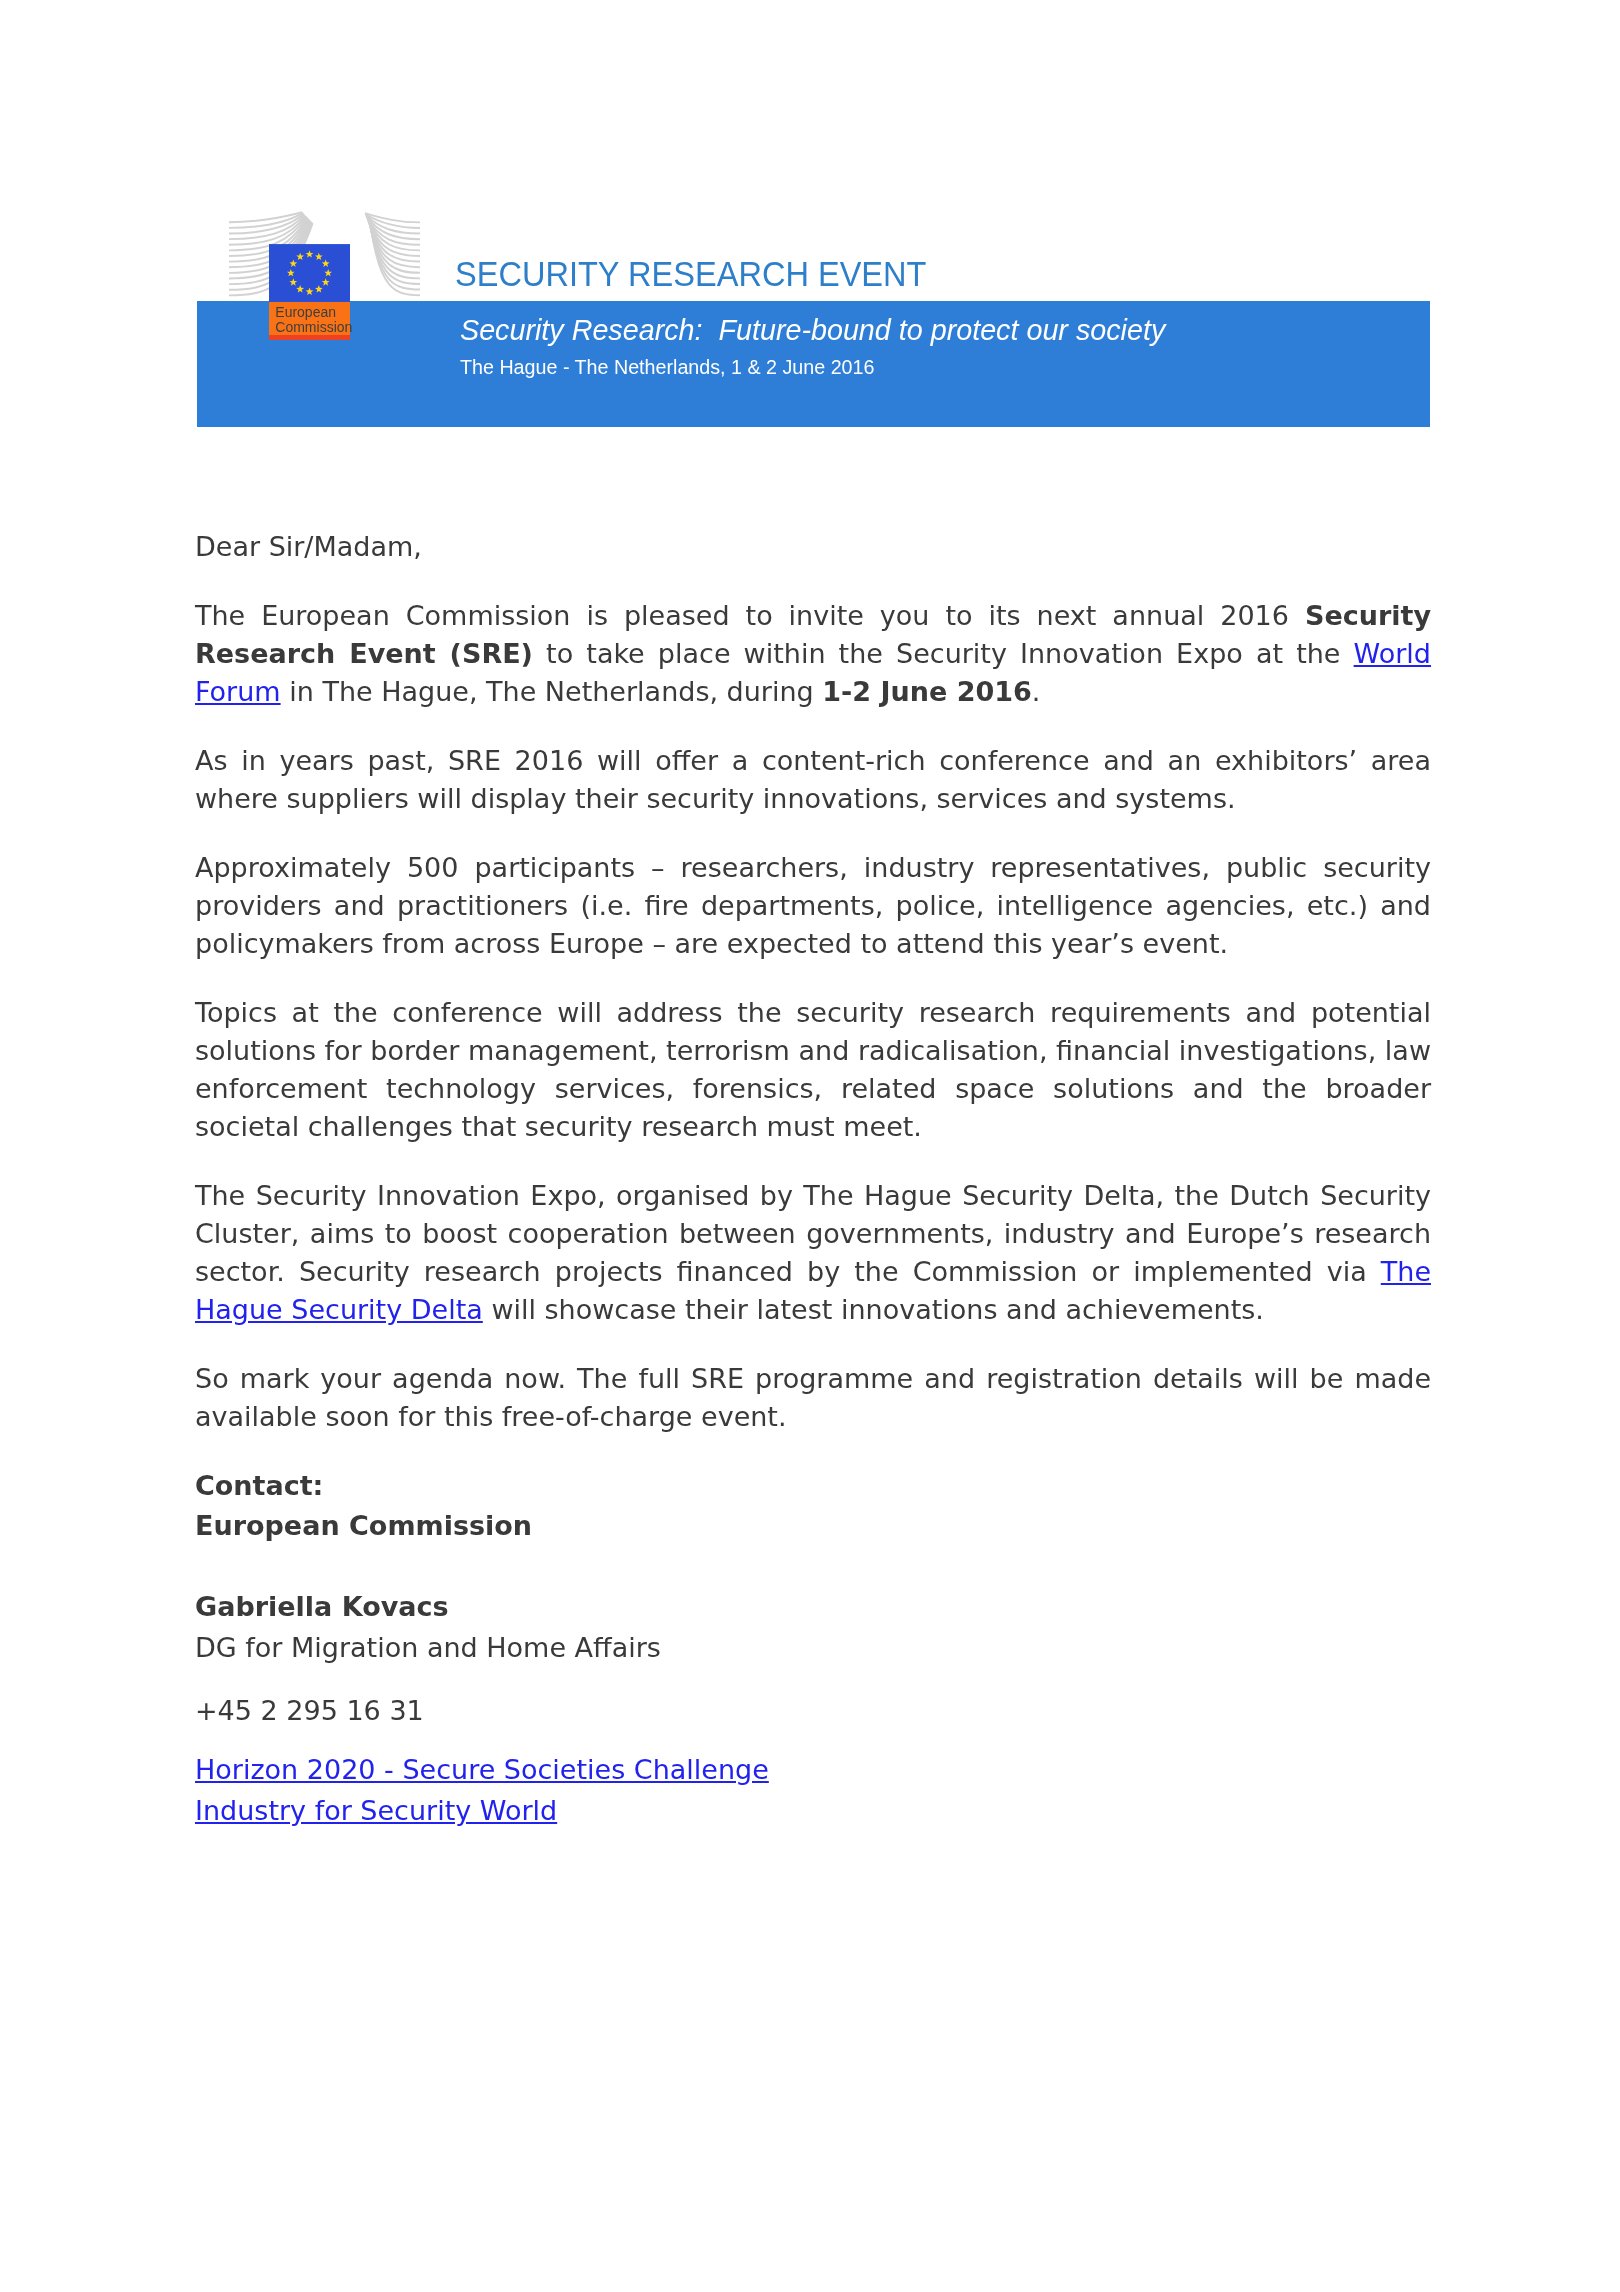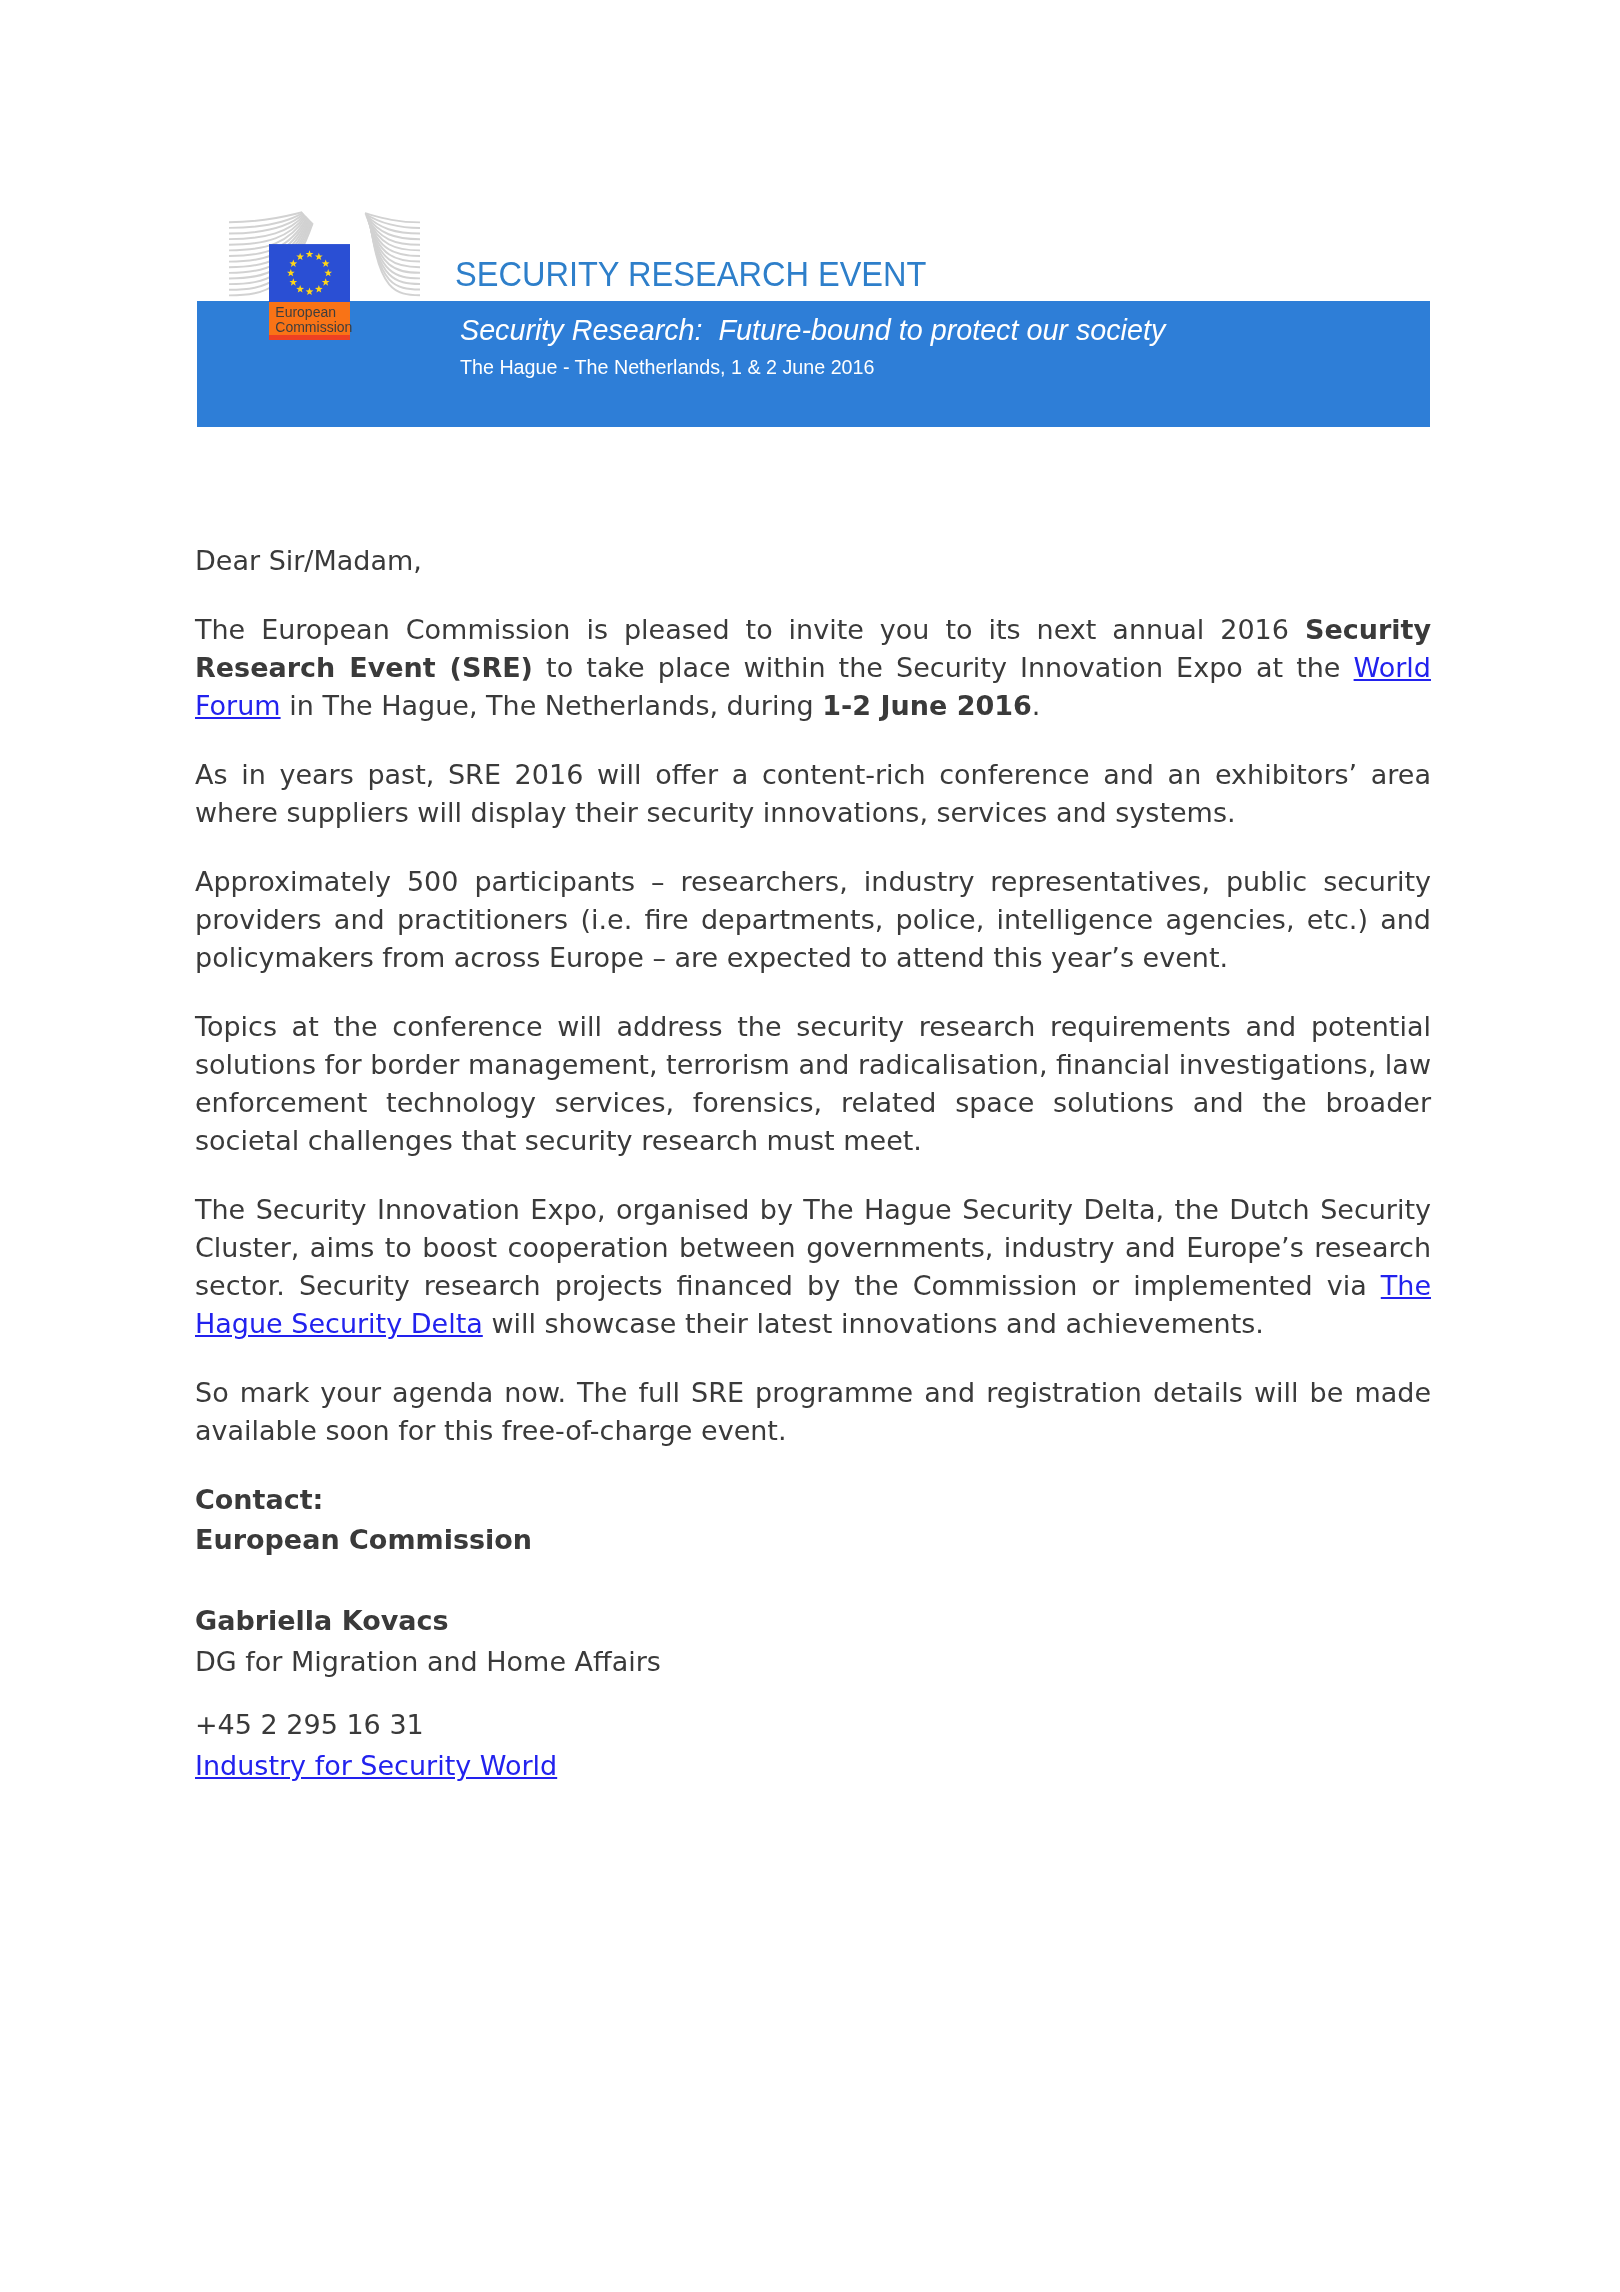--- a/index.html
+++ b/index.html
@@ -33,21 +33,21 @@
     position:absolute; left:263px; top:9px; color:#fff; white-space:nowrap;
     font-family:"Liberation Sans", sans-serif; font-style:italic;
     font-size:29.6px; line-height:39px; transform:scaleX(.97); transform-origin:left top;
   }
   .banner-location {
     position:absolute; left:263px; top:54px; color:#fff; white-space:nowrap;
     font-family:"Liberation Sans", sans-serif; font-size:19.7px; line-height:25px;
   }
   
   .letter {
-    position:absolute; left:195px; top:542px; width:1236px;
+    position:absolute; left:195px; top:528px; width:1236px;
     font-size:27px; line-height:38px; color:var(--text,#3a3a3a);
   }
   .letter p { margin:0 0 31px; text-align:justify; text-align-last:left; }
   .letter b { font-weight:700; }
   .doc-link { color:var(--link,#2222ee); text-decoration:underline; cursor:pointer; }
   .contact-heading { margin:12.5px 0 0; font-size:27px; line-height:38px; font-weight:700; }
   .c-line { line-height:41px; }
   .c-name { margin-top:40px; font-weight:700; }
   .c-org  { font-weight:700; }
   .c-phone{ margin-top:21.5px; }
@@ -132,16 +132,17 @@
     <p><span>Approximately 500 participants – researchers, industry representatives, public security providers and practitioners (i.e. fire departments, police, intelligence agencies, etc.) and policymakers from across Europe – are expected to attend this year’s event.</span></p>
     <p><span>Topics at the conference will address the security research requirements and potential solutions for border management, terrorism and radicalisation, financial investigations, law enforcement technology services, forensics, related space solutions and the broader societal challenges that security research must meet.</span></p>
     <p><span>The Security Innovation Expo, organised by The Hague Security Delta, the Dutch Security Cluster, aims to boost cooperation between governments, industry and Europe’s research sector. Security research projects financed by the Commission or implemented via </span><a class="doc-link">The Hague Security Delta</a><span> will showcase their latest innovations and achievements.</span></p>
     <p><span>So mark your agenda now. The full SRE programme and registration details will be made available soon for this free-of-charge event.</span></p>
 
     <h2 class="contact-heading">Contact:</h2>
     <div class="c-line c-org">European Commission</div>
     <div class="c-line c-name">Gabriella Kovacs</div>
     <div class="c-line">DG for Migration and Home Affairs</div>
     <div class="c-line c-phone">+45 2 295 16 31</div>
+    <div class="c-line c-links"><a class="doc-link">Horizon 2020 - Secure Societies Challenge</a></div>
     <div class="c-line"><a class="doc-link">Industry for Security World</a></div>
   </main>
 </div>
 
 
 </body></html>

